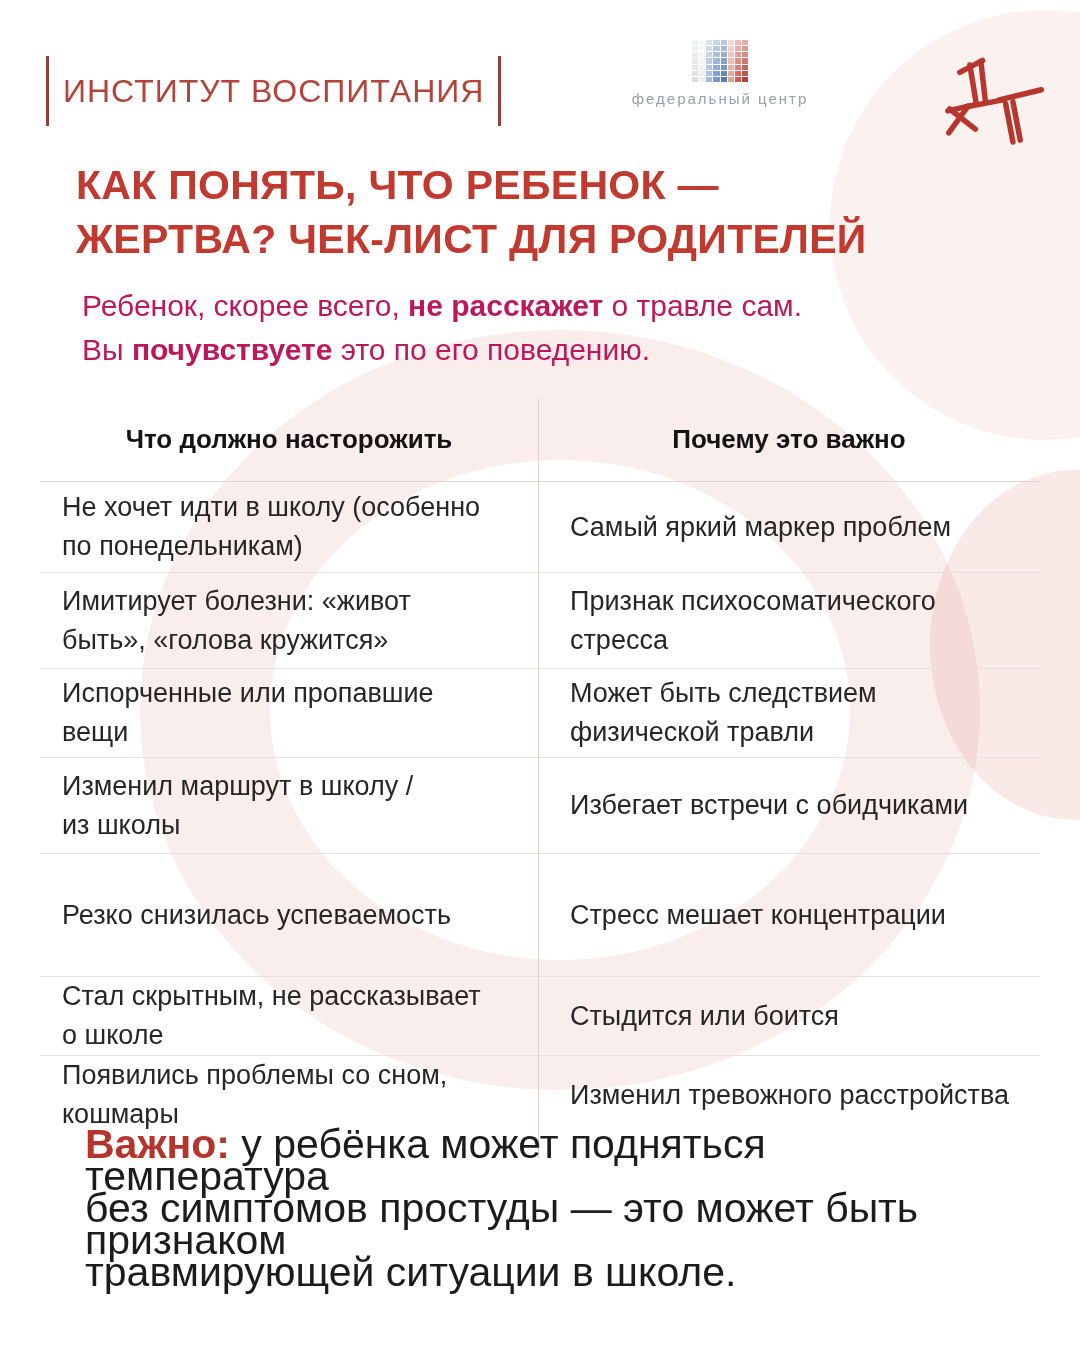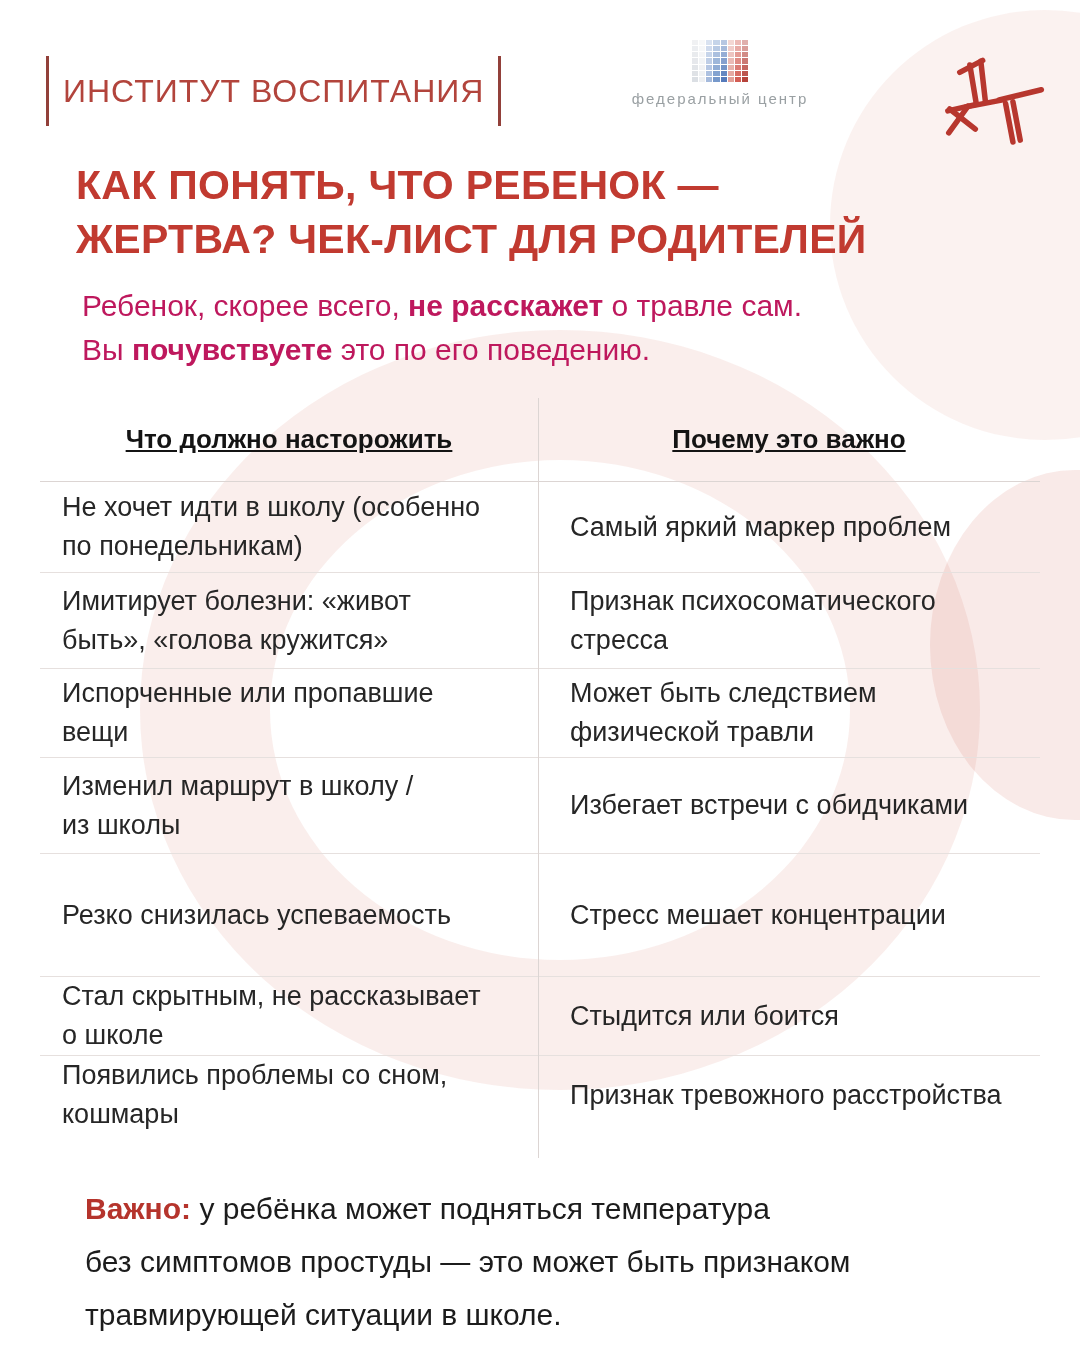--- a/index.html
+++ b/index.html
@@ -39,34 +39,34 @@
     letter-spacing:0.3px;white-space:pre-line;
   }
   .intro{position:absolute;left:82px;top:284px;width:920px;
     font-size:30px;color:#be185d;line-height:44px;}
   .b{font-weight:bold;}
   
   .table{position:absolute;left:40px;top:398px;width:1000px;height:760px;}
   .vdivider{position:absolute;left:498px;top:0;width:1px;height:760px;background:#dcd5d3;}
   .thead{display:grid;grid-template-columns:498px 502px;height:83px;
     align-items:center;border-bottom:1px solid #dcd5d3;}
-  .th{text-align:center;font-size:26px;font-weight:bold;color:#141414;text-decoration:underline;}
+  .th{text-align:center;font-size:26px;font-weight:bold;color:#141414;}
   .trow{display:grid;grid-template-columns:498px 502px;align-items:center;
     border-bottom:1px solid #e6e0de;}
   .trow:last-child{border-bottom:none;}
   .trow:nth-child(1){height:97px}.trow:nth-child(2){height:90px}
   .trow:nth-child(3){height:90px}.trow:nth-child(4){height:95px}
   .trow:nth-child(5){height:88px}.trow:nth-child(6){height:95px}
   .trow:nth-child(7){height:122px}
   .cell{font-size:27px;line-height:39px;color:#262626;white-space:pre-line;}
   .cell.left{padding:0 40px 0 22px;}
   .cell.right{padding:0 10px 0 32px;}
   
-  .footer-note{position:absolute;left:85px;top:1182px;width:910px;
-    font-size:30px;line-height:53px;color:#1c1c1c;white-space:pre-line;}
+  .footer-note{position:absolute;left:85px;top:1128px;width:910px;
+    font-size:41px;line-height:32px;color:#1c1c1c;white-space:pre-line;}
   .footer-label{font-weight:bold;color:#b5342c;}
 </style>
 </head>
 <body>
 
 <div class="page">
 
   <div class="wm wm-ring"></div>
   <div class="wm wm-blob-tr"></div>
   <div class="wm wm-blob-r"></div>
@@ -196,21 +196,21 @@
         <div class="cell right">Стресс мешает концентрации</div>
       </div>
       <div class="trow">
         <div class="cell left">Стал скрытным, не рассказывает
 о школе</div>
         <div class="cell right">Стыдится или боится</div>
       </div>
       <div class="trow">
         <div class="cell left">Появились проблемы со сном,
 кошмары</div>
-        <div class="cell right">Признак тревожного расстройства</div>
+        <div class="cell right">Изменил тревожного расстройства</div>
       </div>
     </div>
 
     <div class="footer-note"><span class="footer-label">Важно:</span> <span>у ребёнка может подняться температура
 без симптомов простуды — это может быть признаком
 травмирующей ситуации в школе.</span></div>
 
   </div>
 </div>
 

